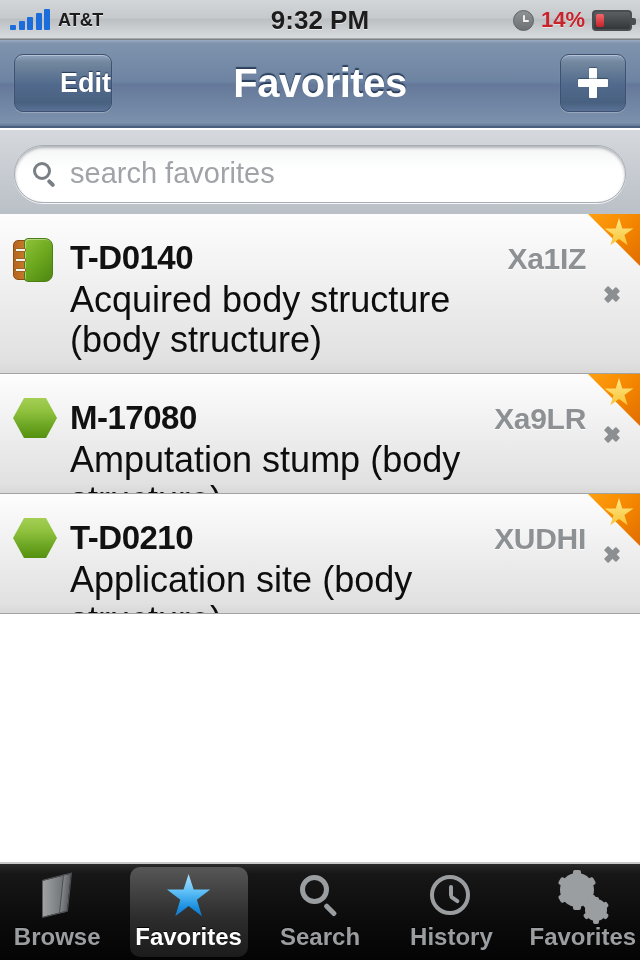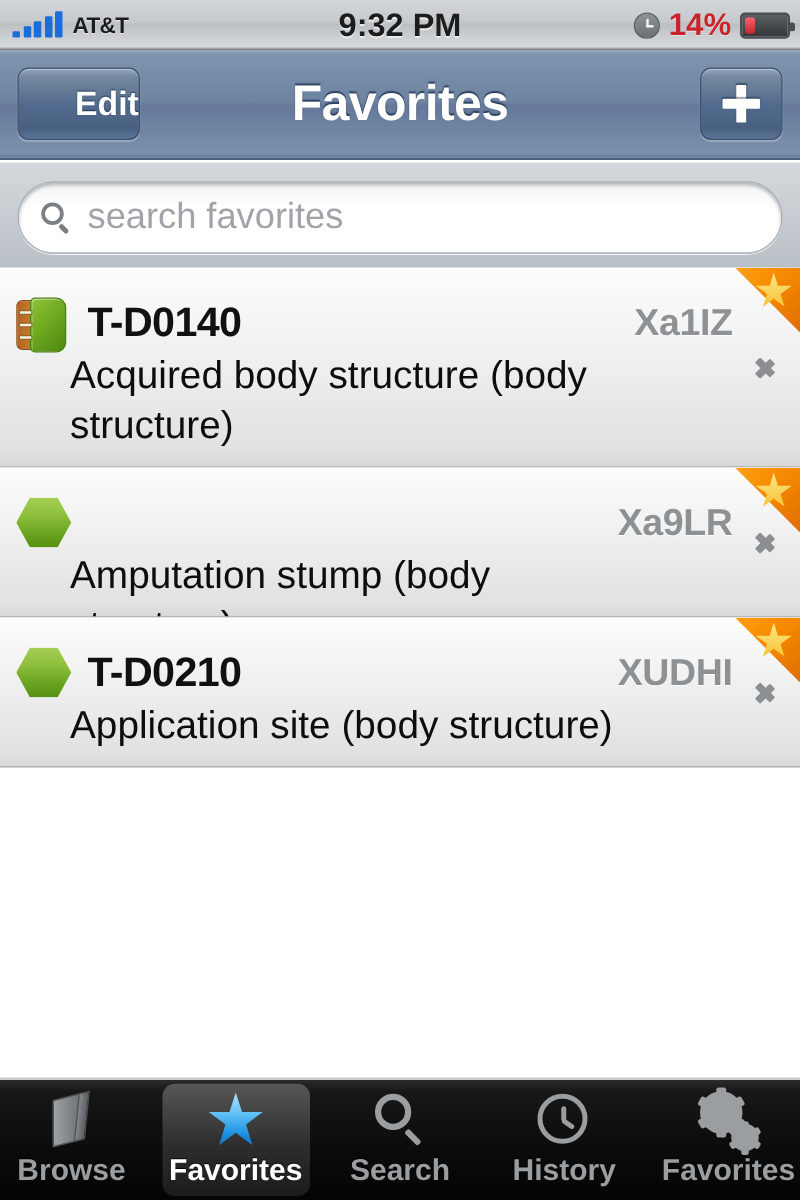--- a/index.html
+++ b/index.html
@@ -42,21 +42,21 @@
     width: 21px; height: 21px; border-radius: 50%;
     background: linear-gradient(to bottom, #8f9295, #6e7174);
     border: 1px solid #5d6063; position: relative;
   }
   .alarm-icon::before, .alarm-icon::after {
     content: ""; position: absolute; background: #f0f0f0; border-radius: 1px;
   }
   .alarm-icon::before { width: 2px; height: 7px; left: 9px; top: 4px; }
   .alarm-icon::after { width: 6px; height: 2px; left: 9px; top: 9px; }
   .batt-pct {
-    font-size: 25px; font-weight: bold; color: #c9232b; line-height: 40px;
+    font-size: 22px; font-weight: bold; color: #c9232b; line-height: 40px;
     text-shadow: 0 1px 0 rgba(255,255,255,0.5);
   }
   .battery {
     width: 40px; height: 21px; border: 2px solid #4b4e51; border-radius: 4px;
     background: linear-gradient(to bottom, #5c5f62, #34373a);
     position: relative; padding: 2px;
   }
   .battery::after {
     content: ""; position: absolute; right: -6px; top: 6px;
     width: 4px; height: 7px; background: #4b4e51; border-radius: 0 2px 2px 0;
@@ -192,22 +192,22 @@
     position: absolute; left: 70px; top: 25px;
     font-size: 33px; font-weight: bold; color: #111; letter-spacing: -0.5px;
   }
   .cell-tag {
     position: absolute; right: 54px; top: 28px;
     font-size: 30px; font-weight: bold; color: #8e9194;
     text-shadow: 0 1px 0 rgba(255,255,255,0.9);
     letter-spacing: -0.3px;
   }
   .cell-desc {
-    position: absolute; left: 56px; top: 66px; width: 470px;
-    font-size: 31px; color: #0d0d0d; line-height: 40px;
+    position: absolute; left: 70px; top: 66px; width: 470px;
+    font-size: 36px; color: #0d0d0d; line-height: 40px;
   }
   .chevron {
     position: absolute; right: 18px; top: 50%; transform: translateY(-50%);
     width: 17px; height: 30px;
   }
   .chevron::before, .chevron::after {
     content: ""; position: absolute; left: 1px; width: 17px; height: 6px;
     background: #8c8f92; border-radius: 1px;
   }
   .chevron::before { top: 6px; transform: rotate(45deg); transform-origin: left center; }
@@ -380,20 +380,21 @@
       <div class="chevron"></div>
     </div>
 
     <div class="cell short">
       <div class="cell-icon">
         <div class="ico-hex">
             <div class="hxb"></div>
             <div class="hx"></div>
           </div>
       </div>
+      <div class="cell-code">M-17080</div>
       <div class="cell-tag">Xa9LR</div>
       <div class="cell-desc">Amputation stump (body structure)</div>
       <div class="flag">
         <div class="tri"></div>
           <div class="star"></div>
       </div>
       <div class="chevron"></div>
     </div>
 
     <div class="cell short">

